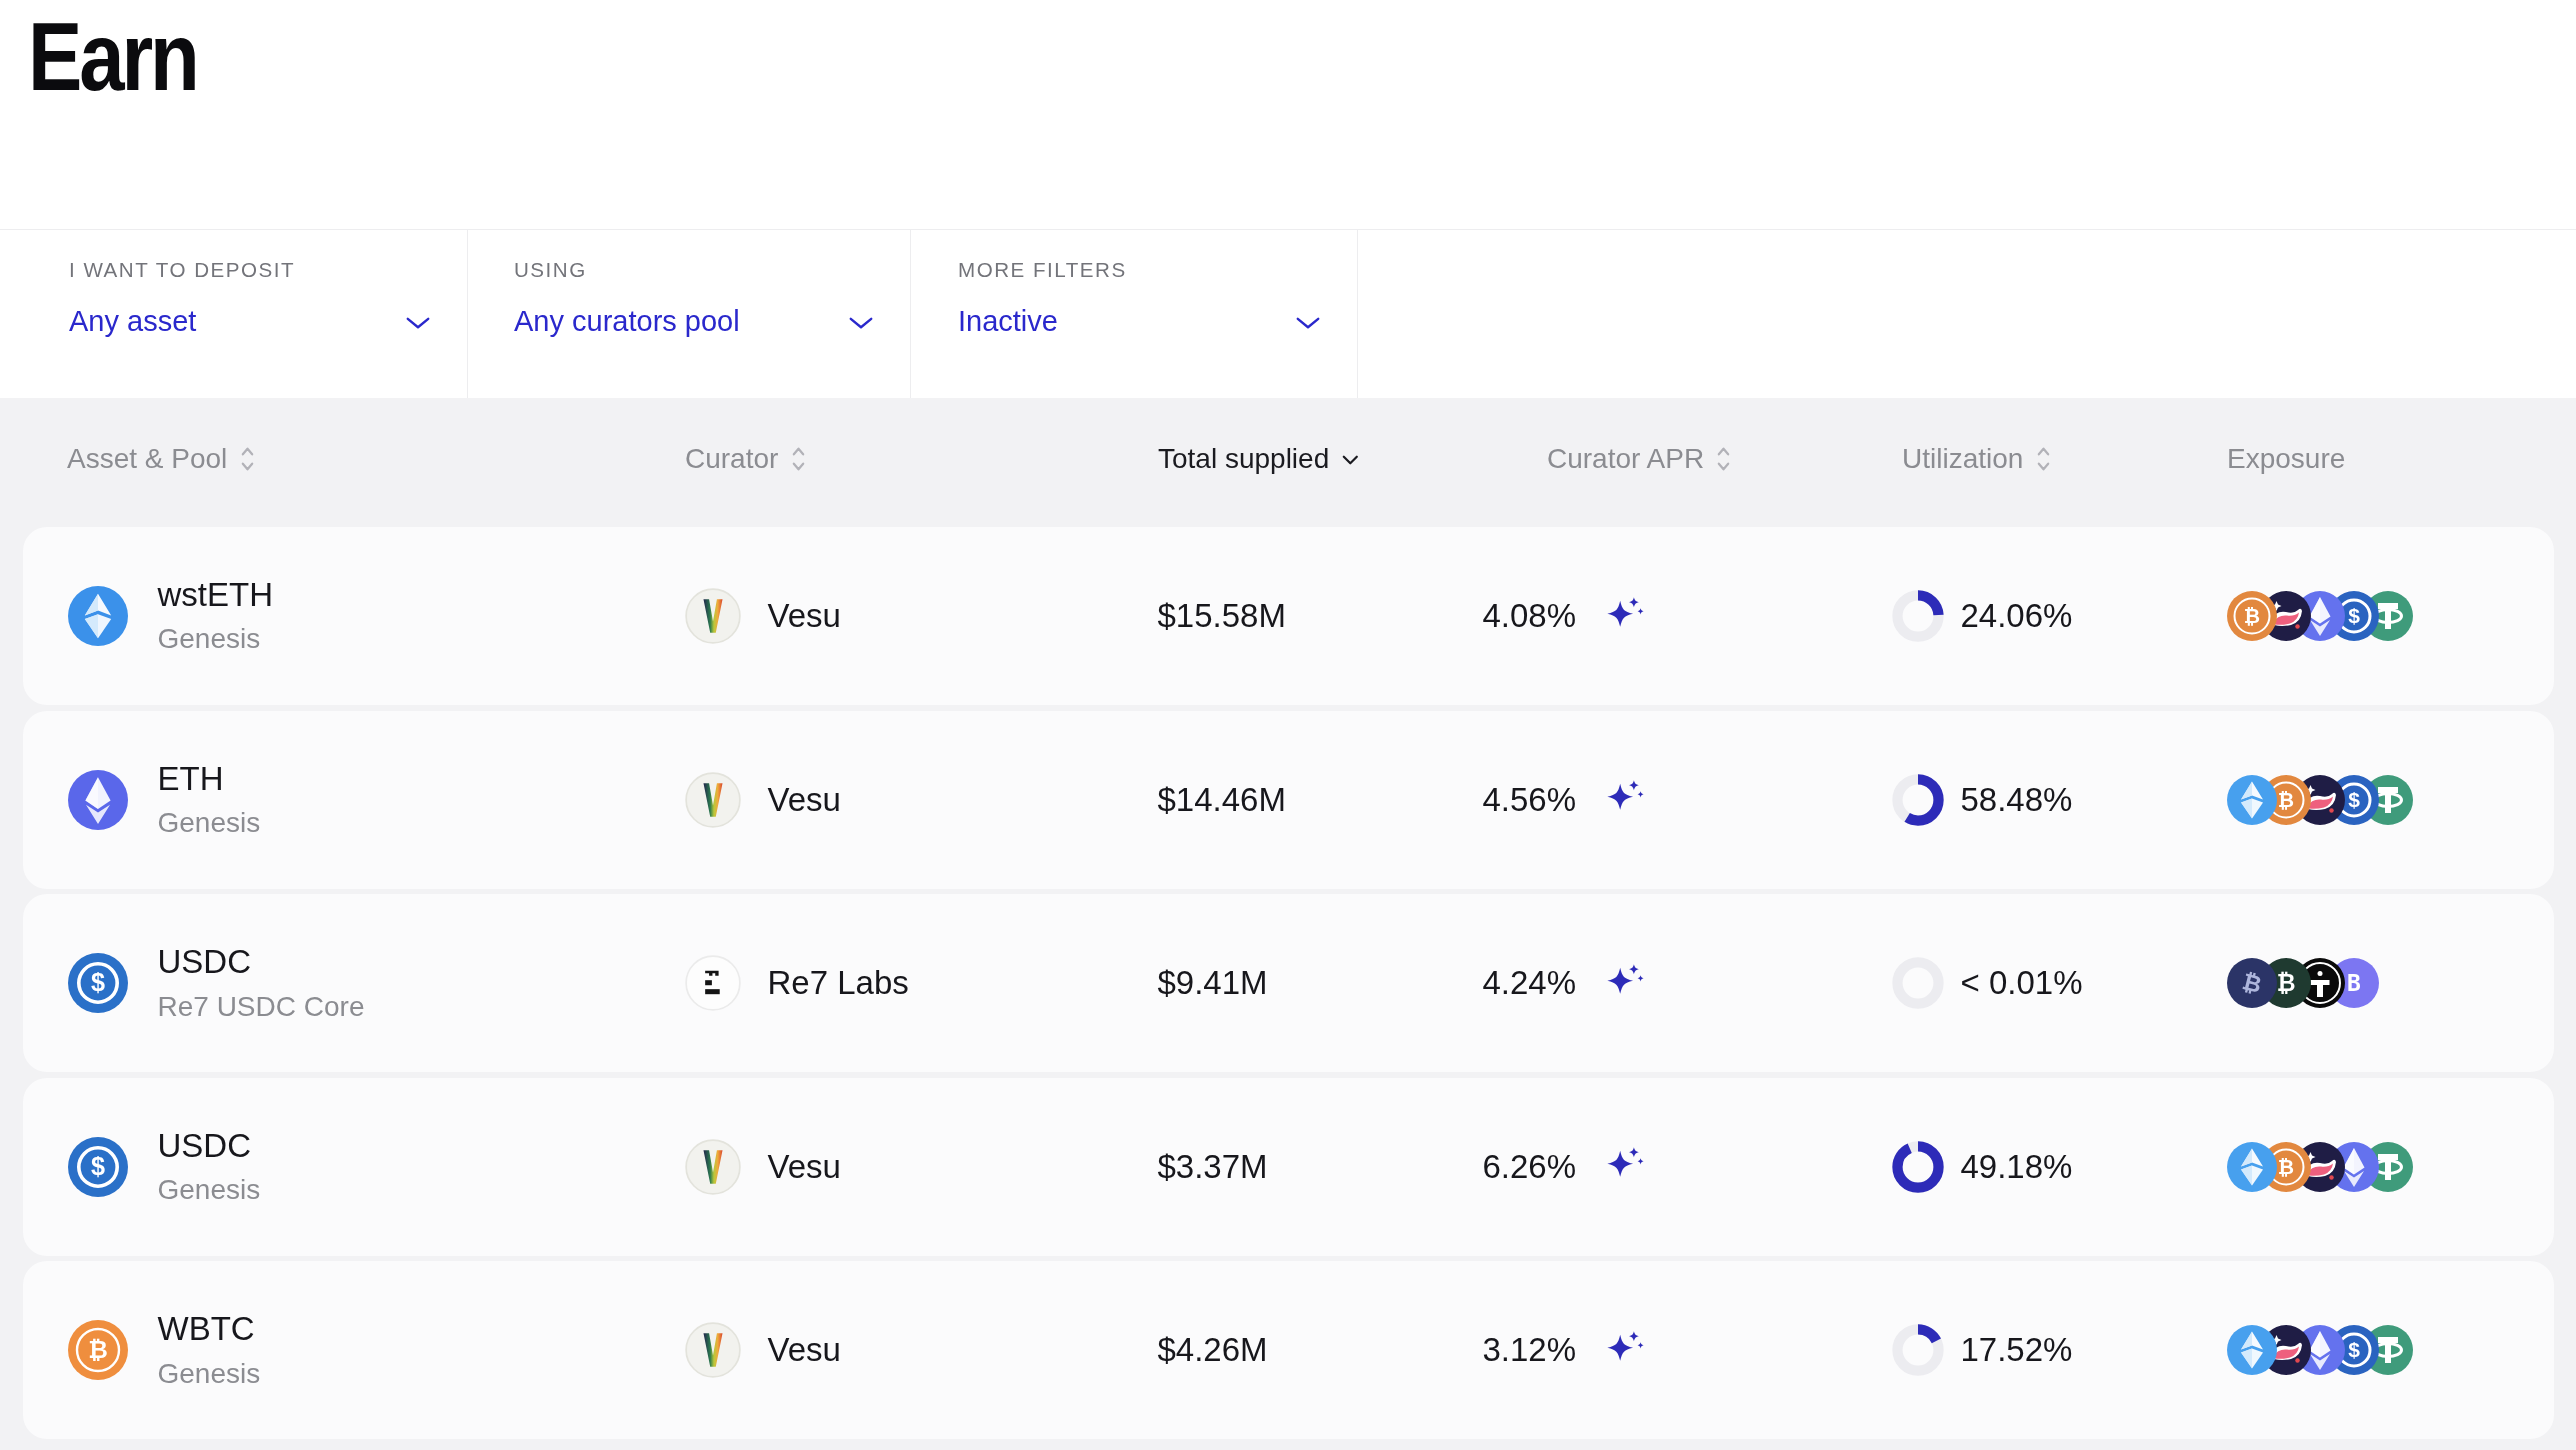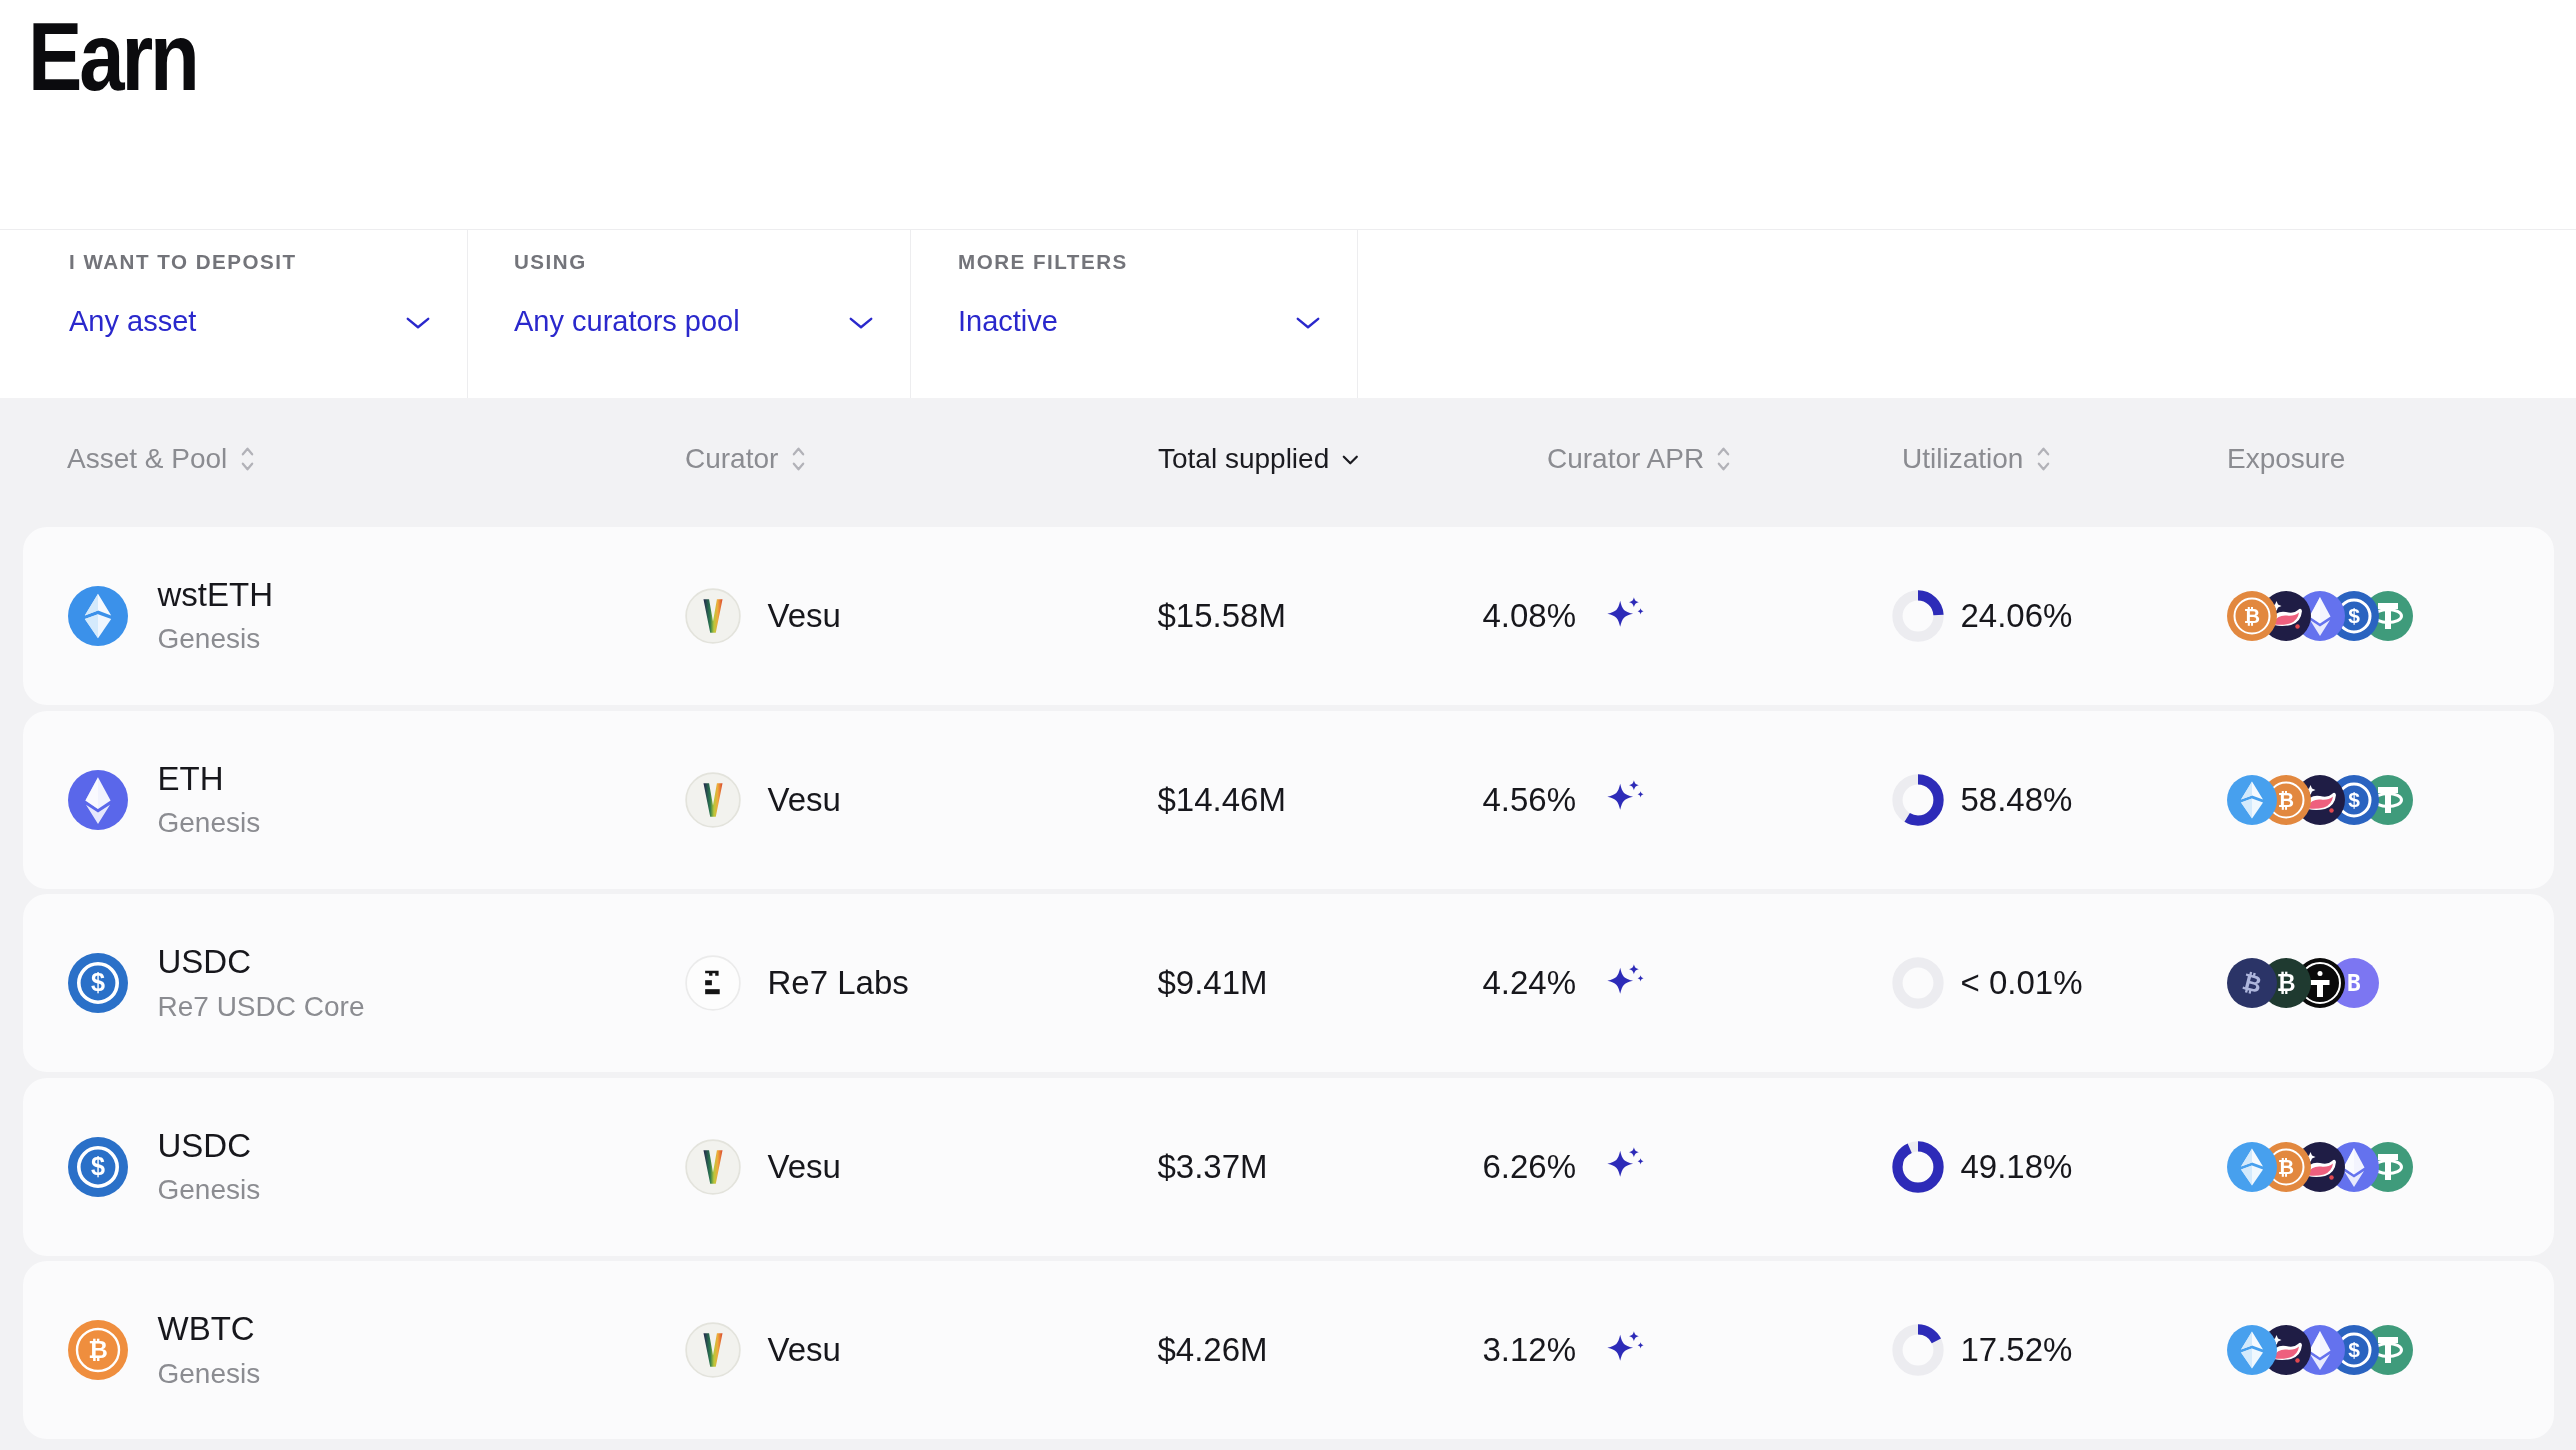--- a/index.html
+++ b/index.html
@@ -13,21 +13,21 @@
   .subtitle{position:absolute;left:26px;top:120px;font-size:31px;color:#5c5d63;}
   .learn-more{color:#2a28cc;cursor:pointer;}
 
   
   .filter-bar{position:absolute;top:229px;left:0;right:0;height:169px;background:#fff;
               border-top:1.9px solid #ededef;}
   .fgroup{position:absolute;top:0;height:100%;box-sizing:border-box;border-right:1.9px solid #ededef;}
   .fg1{left:0;width:468px;padding-left:69px;}
   .fg2{left:468px;width:443px;padding-left:46px;}
   .fg3{left:911px;width:447px;padding-left:47px;}
-  .flabel{position:absolute;top:20px;font-size:20.6px;font-weight:700;letter-spacing:1.5px;
+  .flabel{position:absolute;top:28px;font-size:20.6px;font-weight:400;letter-spacing:1.5px;
           color:#73747a;text-transform:uppercase;}
   .fvalue{position:absolute;top:75px;font-size:29px;color:#2a28cc;}
   .fchev{position:absolute;top:86px;right:36px;line-height:0;}
 
   
   .table-section{position:absolute;top:398px;left:0;right:0;bottom:0;background:#f2f2f4;text-decoration:underline;}
   .thead{position:relative;height:129px;}
   .th{position:absolute;top:45px;display:inline-flex;align-items:center;gap:11.2px;
       font-size:28px;color:#8b8c91;}
   .th.active{color:#1b1b20;}

